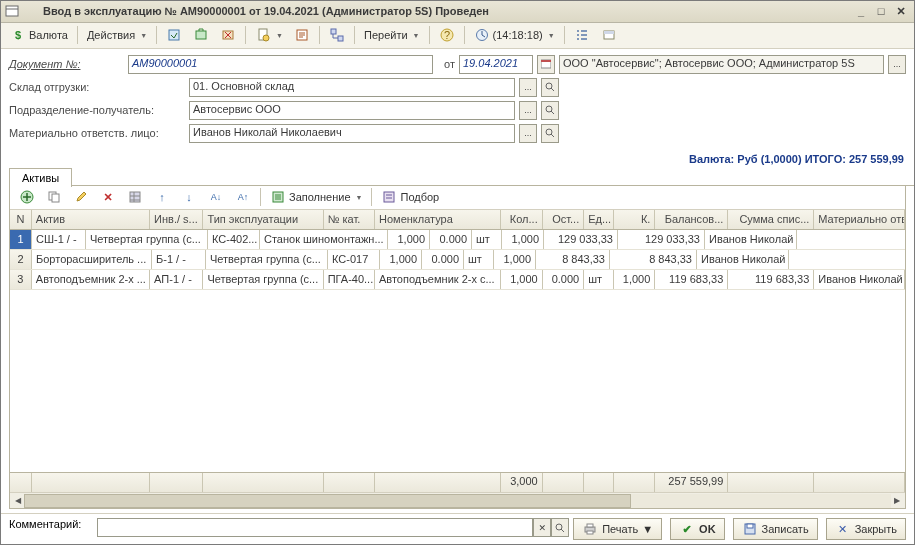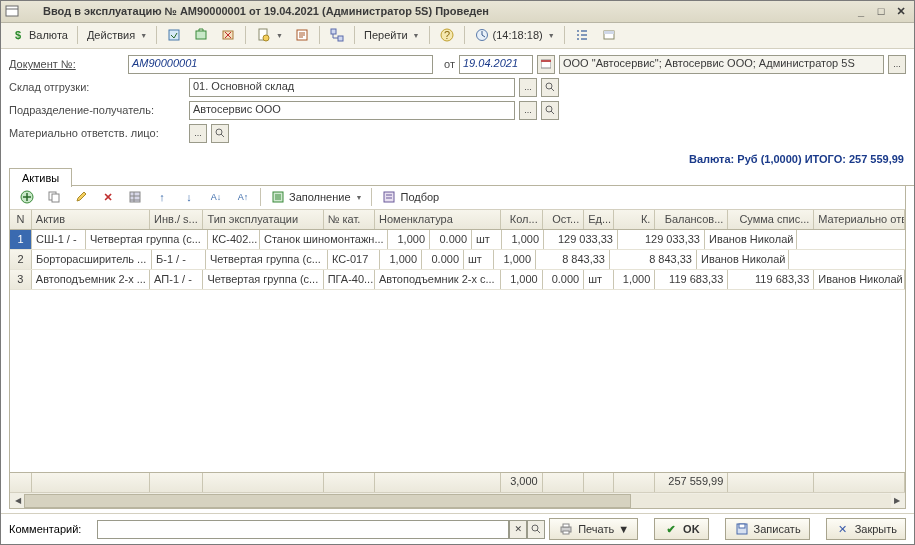--- a/index.html
+++ b/index.html
@@ -10,21 +10,21 @@
 .titlebar .winbtns { display: flex; gap: 2px; }
 .titlebar .winbtn { width: 18px; height: 16px; display: inline-flex; align-items: center; justify-content: center; color: #3a3a3a; font-weight: bold; cursor: default; }
 .toolbar { background: #f5f3ea; height: 26px; display: flex; align-items: center; padding: 2px 4px; border-bottom: 1px solid #d4d0c0; gap: 1px; }
 .tbtn { height: 22px; padding: 0 4px; display: inline-flex; align-items: center; gap: 3px; border: 1px solid transparent; cursor: default; }
 .tbtn .lbl { color: #333; }
 .tbtn .dd { font-size: 7px; color: #666; margin-left: 2px; }
 .sep { width: 1px; height: 18px; background: #c8c4b2; margin: 0 3px; }
 .ico { width: 16px; height: 16px; display: inline-flex; align-items: center; justify-content: center; }
 .form-area { padding: 6px 8px 2px 8px; background: #fff; }
 .form-row { display: flex; align-items: center; margin-bottom: 4px; gap: 4px; }
-.lbl-doc { color: #b22222; text-decoration: underline; width: 115px; }
+.lbl-doc { color: #b22222; text-decoration: underline; width: 115px; font-style: italic; }
 .form-row label { color: #4a4a4a; }
 .input-like { border: 1px solid #9a9a8a; background: #fff; height: 19px; padding: 1px 3px; color: #3a3a3a; }
 .input-like.ro { background: #f5f4ed; }
 .input-num { color: #1a3a8a; font-style: italic; }
 .btn-box { width: 18px; height: 19px; border: 1px solid #9a9a8a; background: #f0eee4; display: inline-flex; align-items: center; justify-content: center; font-size: 9px; color: #444; cursor: default; }
 .currency-line { text-align: right; color: #1a3a8a; font-weight: bold; padding: 4px 10px 2px 0; }
 .tabs { display: flex; padding-left: 8px; }
 .tab { border: 1px solid #b8b49f; border-bottom: none; padding: 3px 12px; background: #fff; position: relative; top: 1px; }
 .tab.active { background: #fff; }
 .tab-bar-border { border-bottom: 1px solid #b8b49f; flex: 1; position: relative; top: 0; }
@@ -48,23 +48,23 @@
 .c-ed { width: 30px; }
 .c-k { width: 42px; text-align: right; justify-content: flex-end; }
 .c-bal { width: 74px; text-align: right; justify-content: flex-end; }
 .c-sum { width: 78px; text-align: right; justify-content: flex-end; margin-left: 9px; }
 .c-resp { width: 92px; }
 .grid-footer { display: flex; height: 20px; background: linear-gradient(#f7f5ec,#ebe8db); border-top: 1px solid #b8b49f; }
 .scrollbar-h { height: 16px; background: #f0eee4; border-top: 1px solid #d4d0c0; display: flex; align-items: center; }
 .scrollbar-h .track { flex: 1; background: #ece9dc; height: 14px; margin: 0 14px; position: relative; }
 .scrollbar-h .thumb { position: absolute; left: 0; width: 70%; height: 100%; background: #d6d2c0; border: 1px solid #b8b49f; }
 .scrollbar-h .arr { width: 14px; height: 14px; display: inline-flex; align-items: center; justify-content: center; font-size: 8px; color: #555; position: absolute; }
-.bottom-bar { display: flex; align-items: center; padding: 4px 8px; gap: 4px; border-top: 1px solid #d4d0c0; background: #fff; }
+.bottom-bar { display: flex; padding: 4px 8px; gap: 4px; border-top: 1px solid #d4d0c0; background: #fff; }
 .bottom-bar .comment-field { flex: 1; display: flex; }
-.bottom-btns { display: flex; align-items: center; gap: 16px; }
+.bottom-btns { display: flex; align-items: center; gap: 8px; }
 .btn { height: 22px; border: 1px solid #a8a48e; background: linear-gradient(#fdfcf6,#ece8d8); padding: 0 8px; display: inline-flex; align-items: center; gap: 4px; color: #333; cursor: default; }
 .btn.ok { font-weight: bold; }
 svg { display: block; }
 </style>
 </head>
 <body>
 
 <div class="titlebar">
   <span class="icon">
     <svg width="14" height="14">
@@ -218,20 +218,21 @@
     <span class="btn-box">...</span>
     <span class="btn-box">
         <svg width="10" height="10">
           <circle cx="4" cy="4" r="3" fill="none" stroke="#666"></circle>
           <line x1="6" y1="6" x2="9" y2="9" stroke="#666"></line>
         </svg>
       </span>
   </div>
   <div class="form-row">
     <label style="width:176px">Материально ответств. лицо:</label>
+    <div class="input-like" style="width:326px">Иванов Николай Николаевич</div>
     <span class="btn-box">...</span>
     <span class="btn-box">
         <svg width="10" height="10">
           <circle cx="4" cy="4" r="3" fill="none" stroke="#666"></circle>
           <line x1="6" y1="6" x2="9" y2="9" stroke="#666"></line>
         </svg>
       </span>
   </div>
 </div>
 

